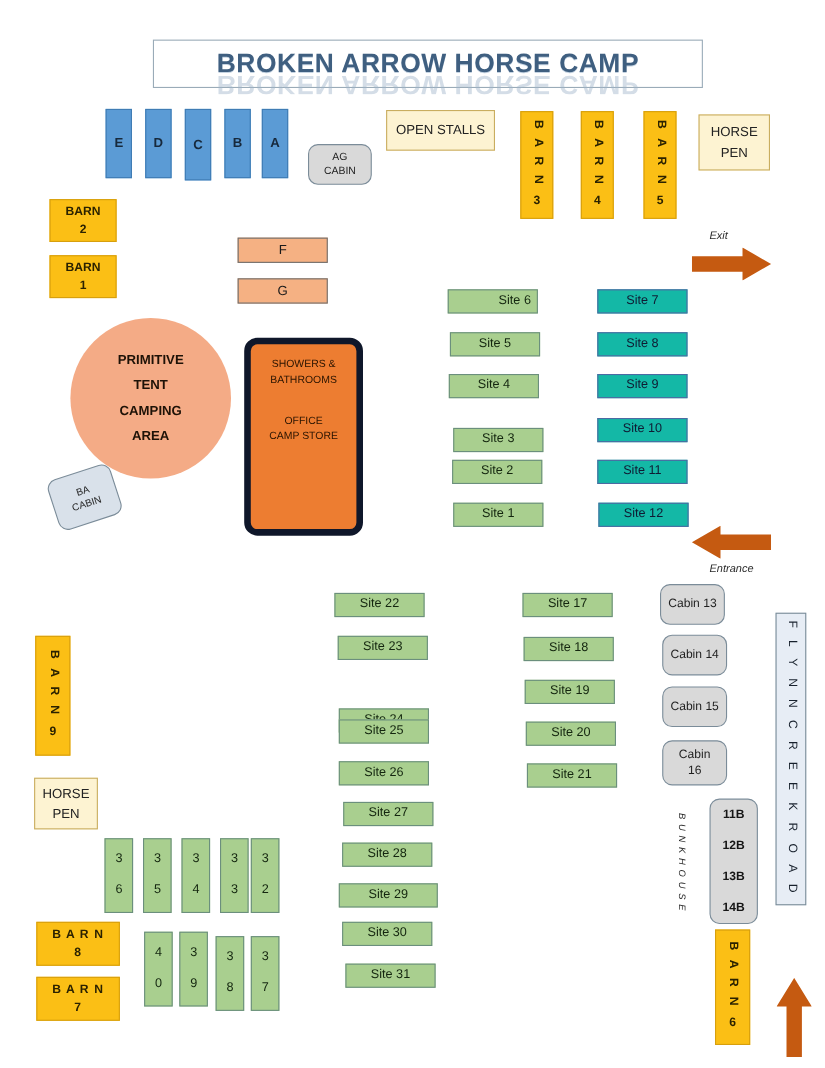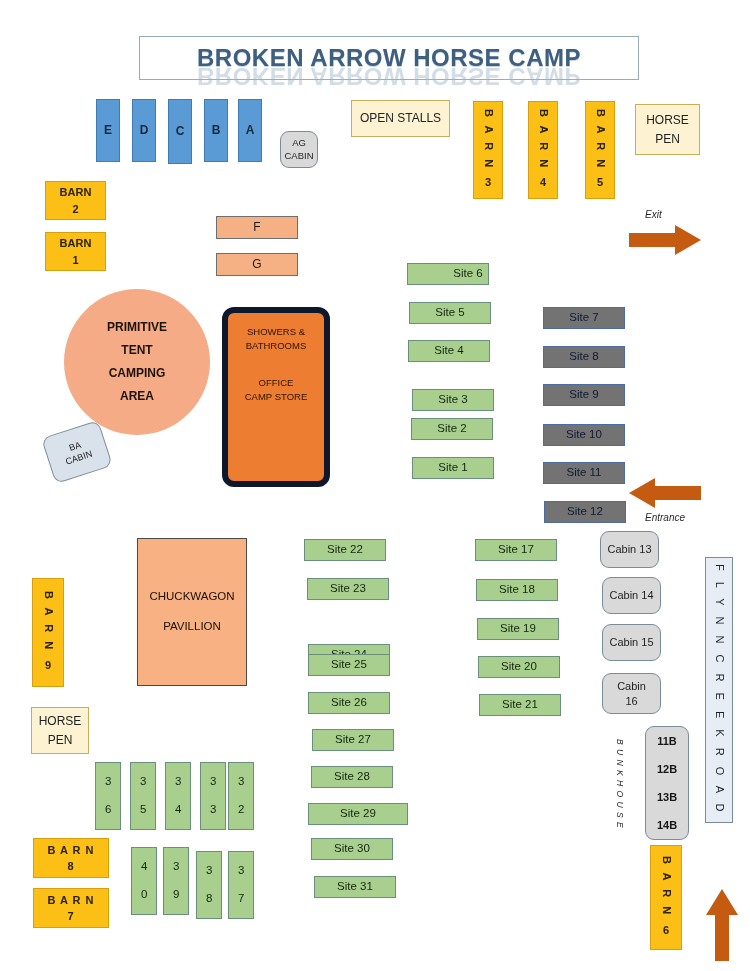--- a/index.html
+++ b/index.html
@@ -61,22 +61,22 @@
   }
   .peach-strip{
     background:#f5b183;border:1px solid #6e6e6e;
     font-size:12px;color:#1a1a1a;
   }
   .site-green{
     background:#a9cf8f;border:1px solid #6b8f7d;
     font-size:11.5px;color:#14260f;
   }
   .site-blue{
-    background:#737373;border:1px solid #4c6aa3;
-    font-size:11.5px;color:#0f1b33;margin-top:44px;
+    background:#14b8a6;border:1px solid #4c6aa3;
+    font-size:11.5px;color:#0f1b33;
   }
   .site-green-v{
     background:#a9cf8f;border:1px solid #6b8f7d;
     font-size:11.5px;color:#14260f;
     flex-direction:column;line-height:1.25;
   }
   .road-band{
     background:#dbe4f0;border:1px solid #6f7f8f;
     font-size:12px;color:#17202c;
   }
@@ -181,21 +181,21 @@
   <div class="abs shape stall-blue" style="left:168px;top:99px;width:24px;height:65px;">
     <span>C</span>
   </div>
   <div class="abs shape stall-blue" style="left:204px;top:99px;width:24px;height:63px;">
     <span>B</span>
   </div>
   <div class="abs shape stall-blue" style="left:238px;top:99px;width:24px;height:63px;">
     <span>A</span>
   </div>
 
-  <div class="abs shape cabin-gray" style="left:280px;top:131px;width:38px;height:37px;flex-direction:column;line-height:1.3;font-size:9.5px;">
+  <div class="abs shape cabin-gray" style="left:280px;top:131px;width:58px;height:37px;flex-direction:column;line-height:1.3;font-size:9.5px;">
     <span>AG</span>
     <span>CABIN</span>
   </div>
 
   <div class="abs shape cream" style="left:351px;top:100px;width:99px;height:37px;">
     <span>OPEN STALLS</span>
   </div>
 
   <div class="abs shape barn barn-v" style="left:473px;top:101px;width:30px;height:98px;">
     <span style="writing-mode:vertical-rl;letter-spacing:3px;">B A R N</span>
@@ -305,24 +305,20 @@
   <div class="abs shape barn barn-v" style="left:32px;top:578px;width:32px;height:109px;">
     <span style="writing-mode:vertical-rl;letter-spacing:3px;">B A R N</span>
     <span style="margin-top:5px;">9</span>
   </div>
 
   <div class="abs shape cream" style="left:31px;top:707px;width:58px;height:47px;flex-direction:column;line-height:1.55;">
     <span>HORSE</span>
     <span>PEN</span>
   </div>
 
-  <div class="abs shape chuckwagon">
-    <span>CHUCKWAGON</span>
-    <span>PAVILLION</span>
-  </div>
 
   <div class="abs shape site-green" style="left:304px;top:539px;width:82px;height:22px;">
     <span>Site 22</span>
     </div>
   <div class="abs shape site-green" style="left:307px;top:578px;width:82px;height:22px;">
     <span>Site 23</span>
     </div>
   <div class="abs shape site-green" style="left:308px;top:644px;width:82px;height:22px;">
     <span>Site 24</span>
     </div>
@@ -331,21 +327,21 @@
     </div>
   <div class="abs shape site-green" style="left:308px;top:692px;width:82px;height:22px;">
     <span>Site 26</span>
     </div>
   <div class="abs shape site-green" style="left:312px;top:729px;width:82px;height:22px;">
     <span>Site 27</span>
     </div>
   <div class="abs shape site-green" style="left:311px;top:766px;width:82px;height:22px;">
     <span>Site 28</span>
     </div>
-  <div class="abs shape site-green" style="left:308px;top:803px;width:100px;height:22px;">
+  <div class="abs shape site-green" style="left:308px;top:803px;width:90px;height:22px;">
     <span>Site 29</span>
     </div>
   <div class="abs shape site-green" style="left:311px;top:838px;width:82px;height:22px;">
     <span>Site 30</span>
     </div>
   <div class="abs shape site-green" style="left:314px;top:876px;width:82px;height:22px;">
     <span>Site 31</span>
     </div>
 
   <div class="abs shape site-green" style="left:475px;top:539px;width:82px;height:22px;">

